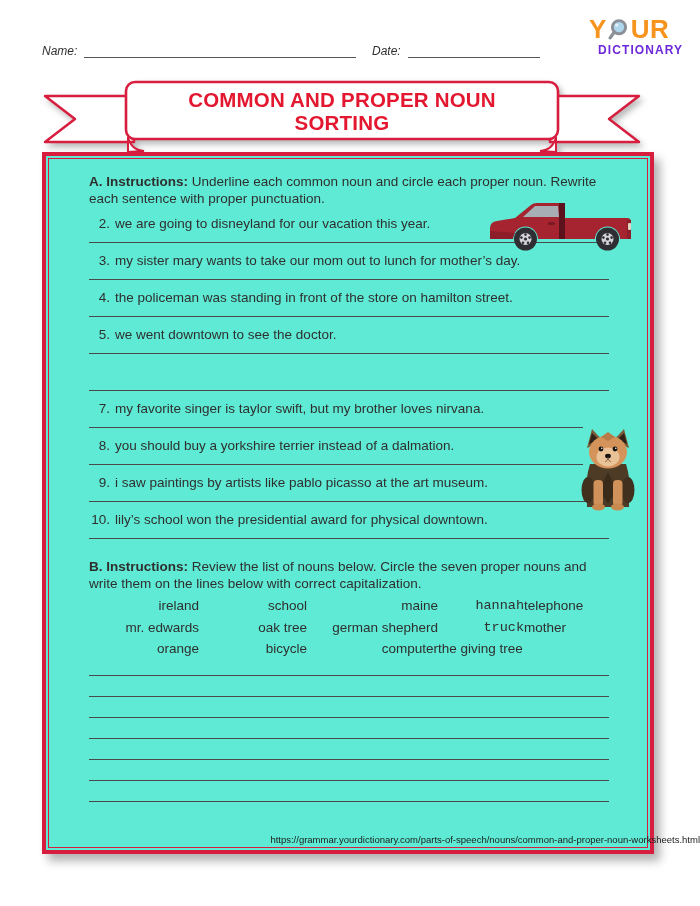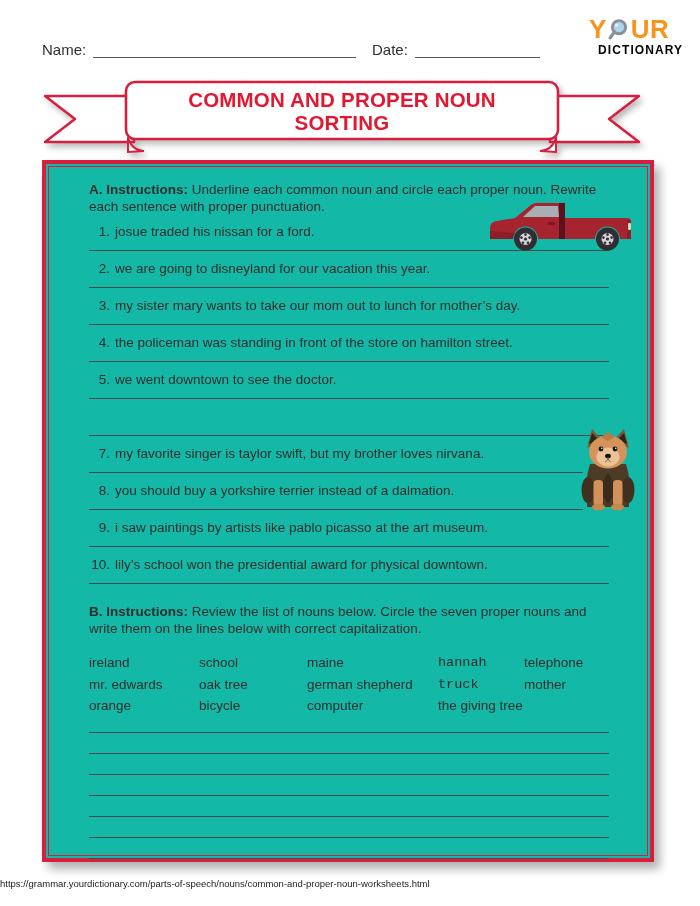--- a/index.html
+++ b/index.html
@@ -1,71 +1,71 @@
 <!DOCTYPE html>
 <html><head>
 <meta charset="utf-8">
 <style>
   * { margin:0; padding:0; box-sizing:border-box; }
   html,body { width:700px; height:906px; background:#ffffff;
     font-family:"Liberation Sans", sans-serif; color:#2f2f2f; overflow:hidden; }
   .abs { position:absolute; }
 
   
-  .fill-row { display:flex; align-items:flex-end; font-size:15px; }
+  .fill-row { display:flex; align-items:flex-end; font-size:12px;font-style:italic; }
   .fill-row .lbl { margin-right:7px; }
   .fill-row .blank { flex:1; border-bottom:1.6px solid #555; height:18px; }
   #name-row { left:42px; top:40px; width:314px; }
   #date-row { left:372px; top:40px; width:168px; }
 
   
   #logo { left:589px; top:16px; width:104px; line-height:1; }
   #logo .l1 { font-size:26px; font-weight:bold; color:#f7941e; letter-spacing:0.5px; display:flex; align-items:center; }
   #logo .l1 svg { margin:0 1px; }
-  #logo .l2 { font-size:12px; font-weight:bold; color:#000000; letter-spacing:1.1px; margin-top:2px;padding-left:9px; }
+  #logo .l2 { font-size:12px; font-weight:bold; color:#6d28d9; letter-spacing:1.1px; margin-top:2px;padding-left:9px; }
 
   
   #banner { left:42px; top:80px; width:600px; height:76px; }
   #banner svg { position:absolute; left:0; top:0; filter:drop-shadow(3px 4px 3px rgba(0,0,0,0.28)); }
   #banner .title { position:absolute; left:84px; top:2px; width:432px; height:58px;
     display:flex; flex-direction:column; align-items:center; justify-content:center;
     color:#e3172f; font-weight:bold; font-size:20.5px; line-height:23px; letter-spacing:0.2px; text-align:center;border-radius:15px; }
 
   
-  #box { left:42px; top:160px; width:612px; height:702px;
-    border:4px solid #d81e3f; background:#14b8a6; box-shadow:6px 7px 9px rgba(0,0,0,0.30); }
+  #box { left:42px; top:152px; width:612px; height:702px;
+    border:4px solid #d81e3f; background:#5eead4; box-shadow:6px 7px 9px rgba(0,0,0,0.30); }
   #box .inner { position:absolute; inset:2px; border:1.5px solid #d81e3f; }
   #content { position:absolute; inset:0; padding:14px 40px 0 40px; font-size:13.5px; }
 
   .instr { width:527px; line-height:17px; }
   .instr b { font-weight:bold; }
   .instr.b { margin-top:10px; }
 
   .sents { margin-top:8px; }
   .sent { position:relative; height:37px; }
   .sent .txt { position:absolute; top:1px; left:0; white-space:nowrap; }
   .sent .num { display:inline-block; width:21px; text-align:right; margin-right:5px; }
   .sent .line { position:absolute; top:27px; left:0; width:520px; border-top:1.6px solid #4a4a4a; }
   .sent .line.short { width:494px; }
 
-  .wordgrid { margin-top:15px; }
+  .wordgrid { margin-top:3px;text-align:right; }
   .wrow { display:flex; line-height:21.5px; }
   .wrow span { display:inline-block; }
   .wrow .c0 { width:110px; } .wrow .c1 { width:108px; } .wrow .c2 { width:131px; } .wrow .c3 { width:86px;font-family:Liberation Mono, monospace; }
 
   .wlines { margin-top:2px; }
   .wline { height:21px; width:520px; border-bottom:1.6px solid #4a4a4a; }
   .wline.first { height:14px; }
 
   
   #truck { left:487px; top:198px; }
   #dog   { left:577px; top:428px; }
 
   
-  #footer { left:0; top:878px; width:700px; text-align:left; font-size:9.5px; color:#1c1c1c; }
+  #footer { left:0; top:834px; width:700px; text-align:right; font-size:9.5px; color:#1c1c1c; }
 </style>
 </head>
 <body>
 
 <div id="name-row" class="abs fill-row">
   <span class="lbl">Name:</span>
   <span class="blank"></span>
 </div>
 <div id="date-row" class="abs fill-row">
   <span class="lbl">Date:</span>
@@ -102,24 +102,20 @@
 <div id="box" class="abs">
   <div class="inner">
     <div id="content">
 
       <p class="instr">
         <b>A. Instructions:</b>
         <span>Underline each common noun and circle each proper noun. Rewrite each sentence with proper punctuation.</span>
       </p>
 
       <div class="sents">
-        <div class="sent">
-          <span class="txt"><span class="num">1.</span><span>josue traded his nissan for a ford.</span></span>
-          <span class="line"></span>
-        </div>
         <div class="sent">
           <span class="txt"><span class="num">2.</span><span>we are going to disneyland for our vacation this year.</span></span>
           <span class="line"></span>
         </div>
         <div class="sent">
           <span class="txt"><span class="num">3.</span><span>my sister mary wants to take our mom out to lunch for mother’s day.</span></span>
           <span class="line"></span>
         </div>
         <div class="sent">
           <span class="txt"><span class="num">4.</span><span>the policeman was standing in front of the store on hamilton street.</span></span>

